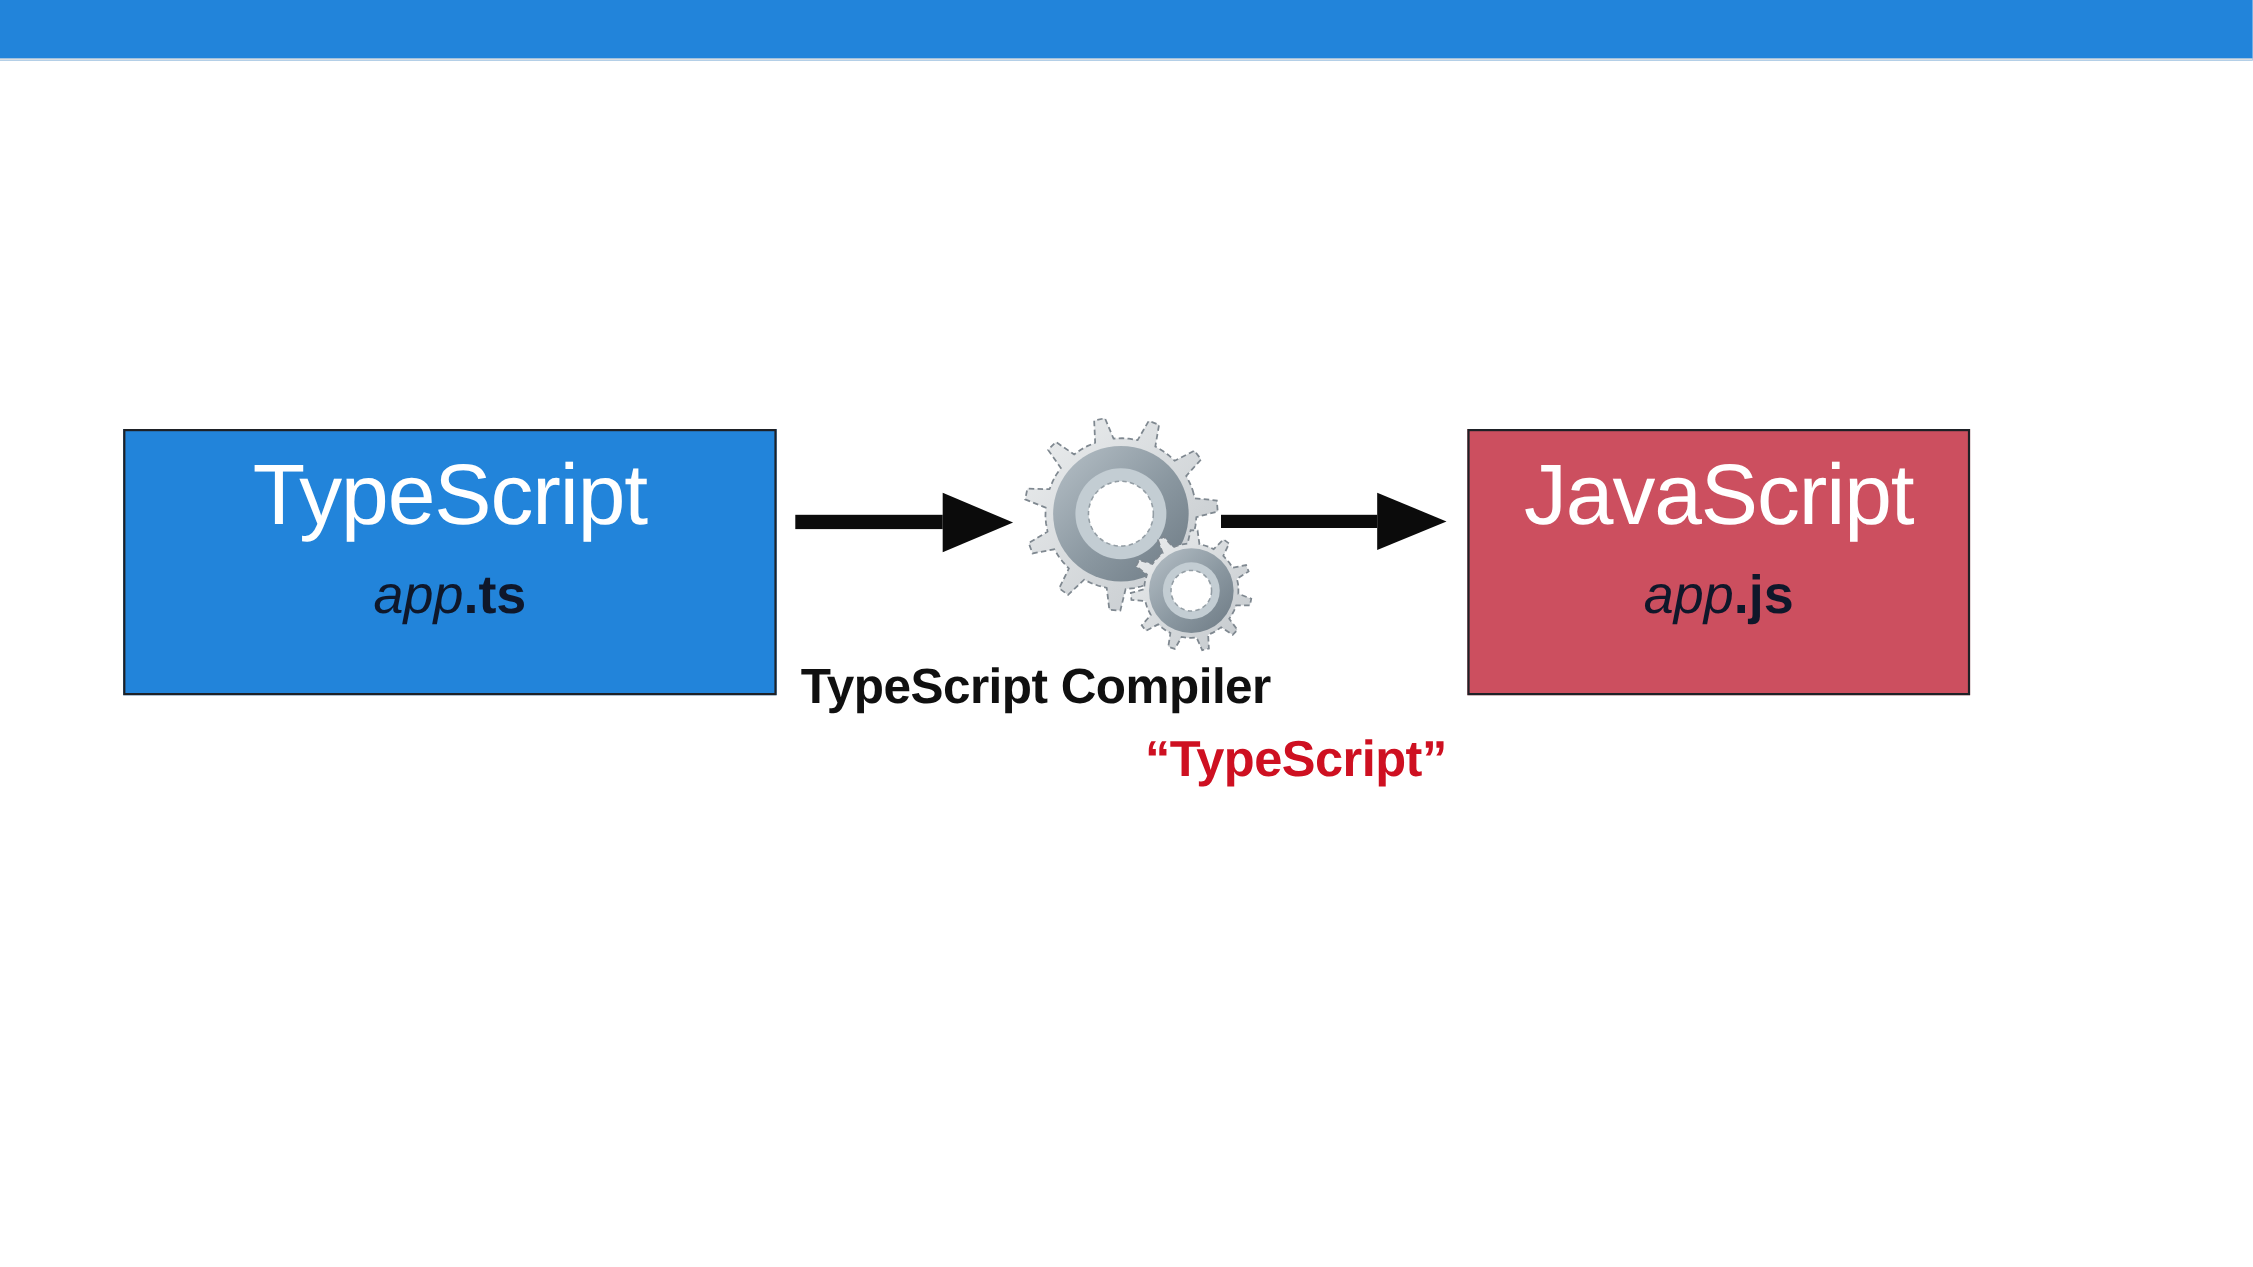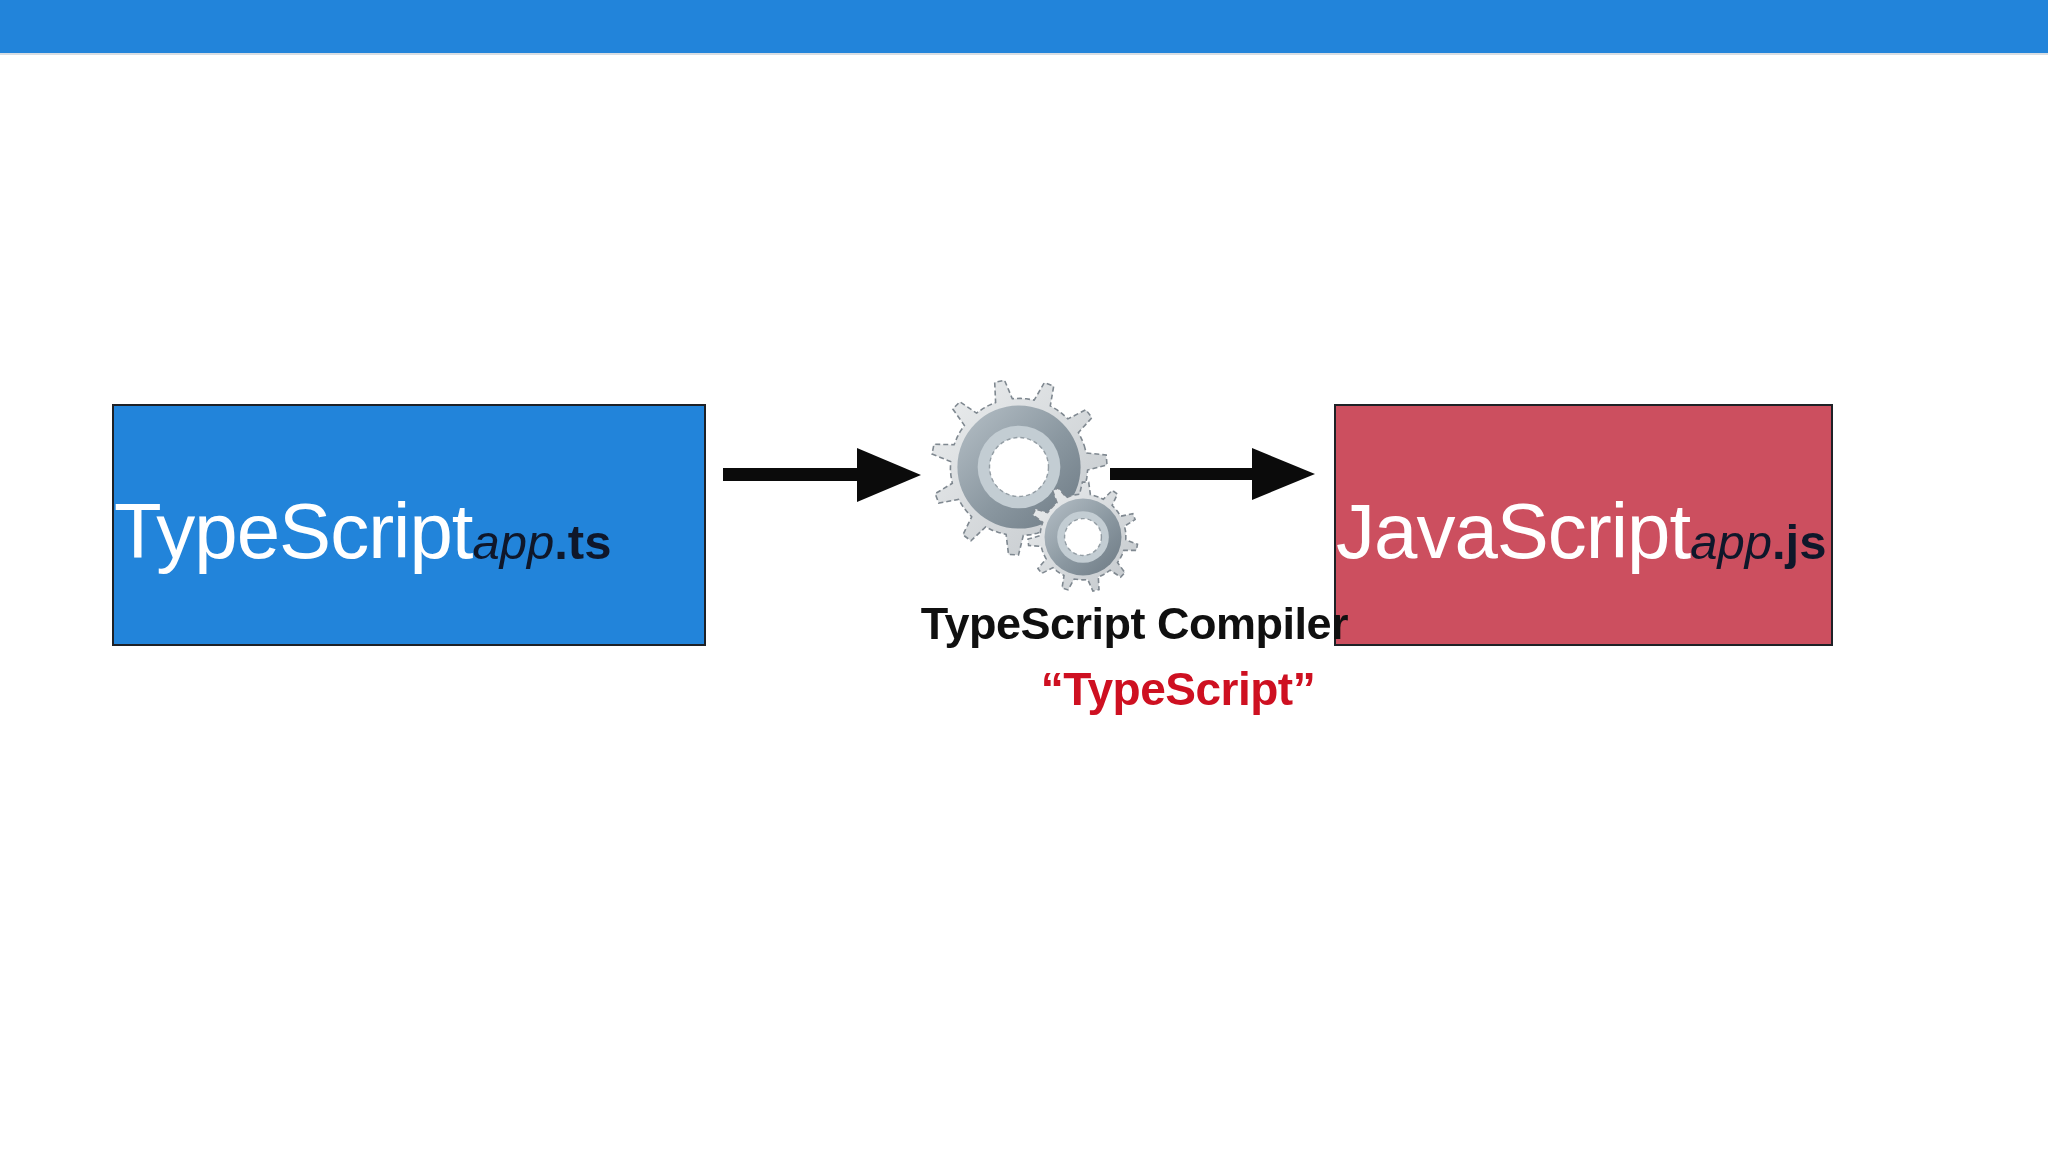--- a/index.html
+++ b/index.html
@@ -17,37 +17,37 @@
   .top-banner {
     position: absolute;
     left: 0; top: 0;
     width: 100%;
     height: 53px;
     background: var(--accent-blue, #2284DA);
     border-bottom: 2px solid #d8dde2;
   }
   .node-box {
     position: absolute;
-    top: 404px;
+    top: 390px;
     height: 242px;
     border: 2px solid #1e2126;
     box-sizing: border-box;
     display: flex;
-    flex-direction: row;
+    flex-direction: column;
     align-items: center;
     padding-top: 14px;
   }
   .ts-box {
     left: 112px;
     width: 594px;
     background: var(--accent-blue, #2284DA);
   }
   .js-box {
     left: 1334px;
-    width: 499px;
+    width: 457px;
     background: var(--box-red, #CC4F5F);
   }
   .box-title {
     color: #ffffff;
     font-size: 78px;
     line-height: 1.12;
     letter-spacing: -1px;
     white-space: nowrap;
   }
   .box-file {
@@ -70,21 +70,21 @@
     left: 0; top: 0;
     width: 2048px;
     height: 1152px;
     pointer-events: none;
   }
   .compiler-label {
     position: absolute;
     left: 728px;
     top: 598px;
     width: 620px;
-    text-align: right;
+    text-align: left;
     font-size: 45px;
     font-weight: 700;
     color: #101010;
     letter-spacing: -0.5px;
     white-space: nowrap;
   }
   .transpiling-label {
     position: absolute;
     left: 878px;
     top: 662px;

